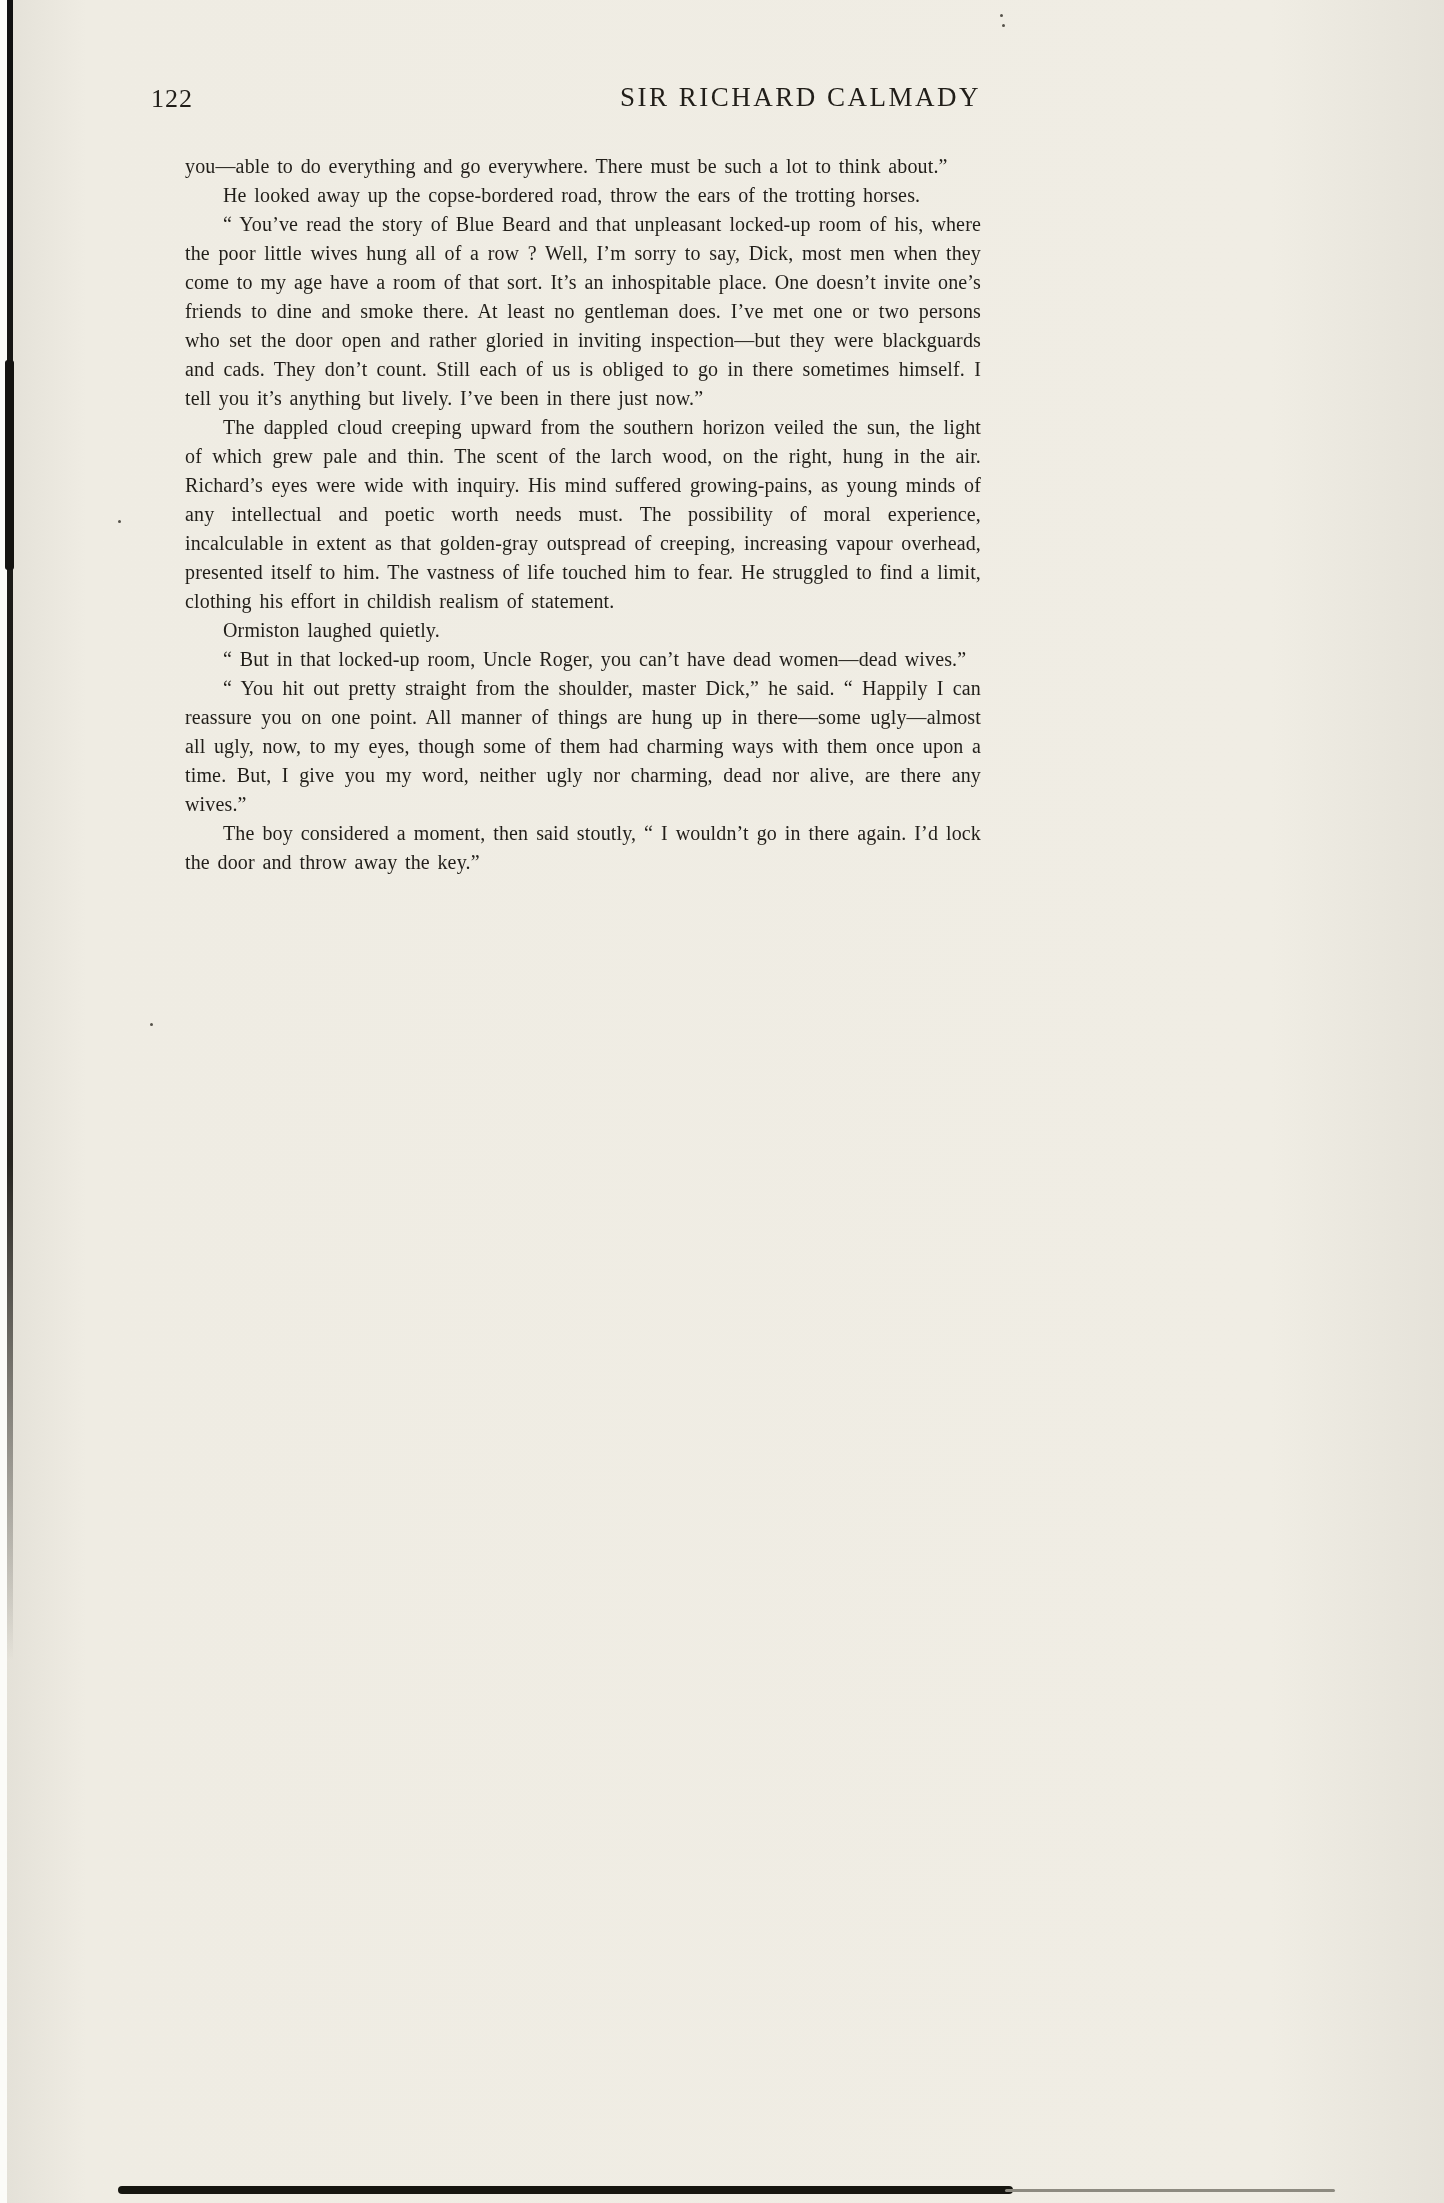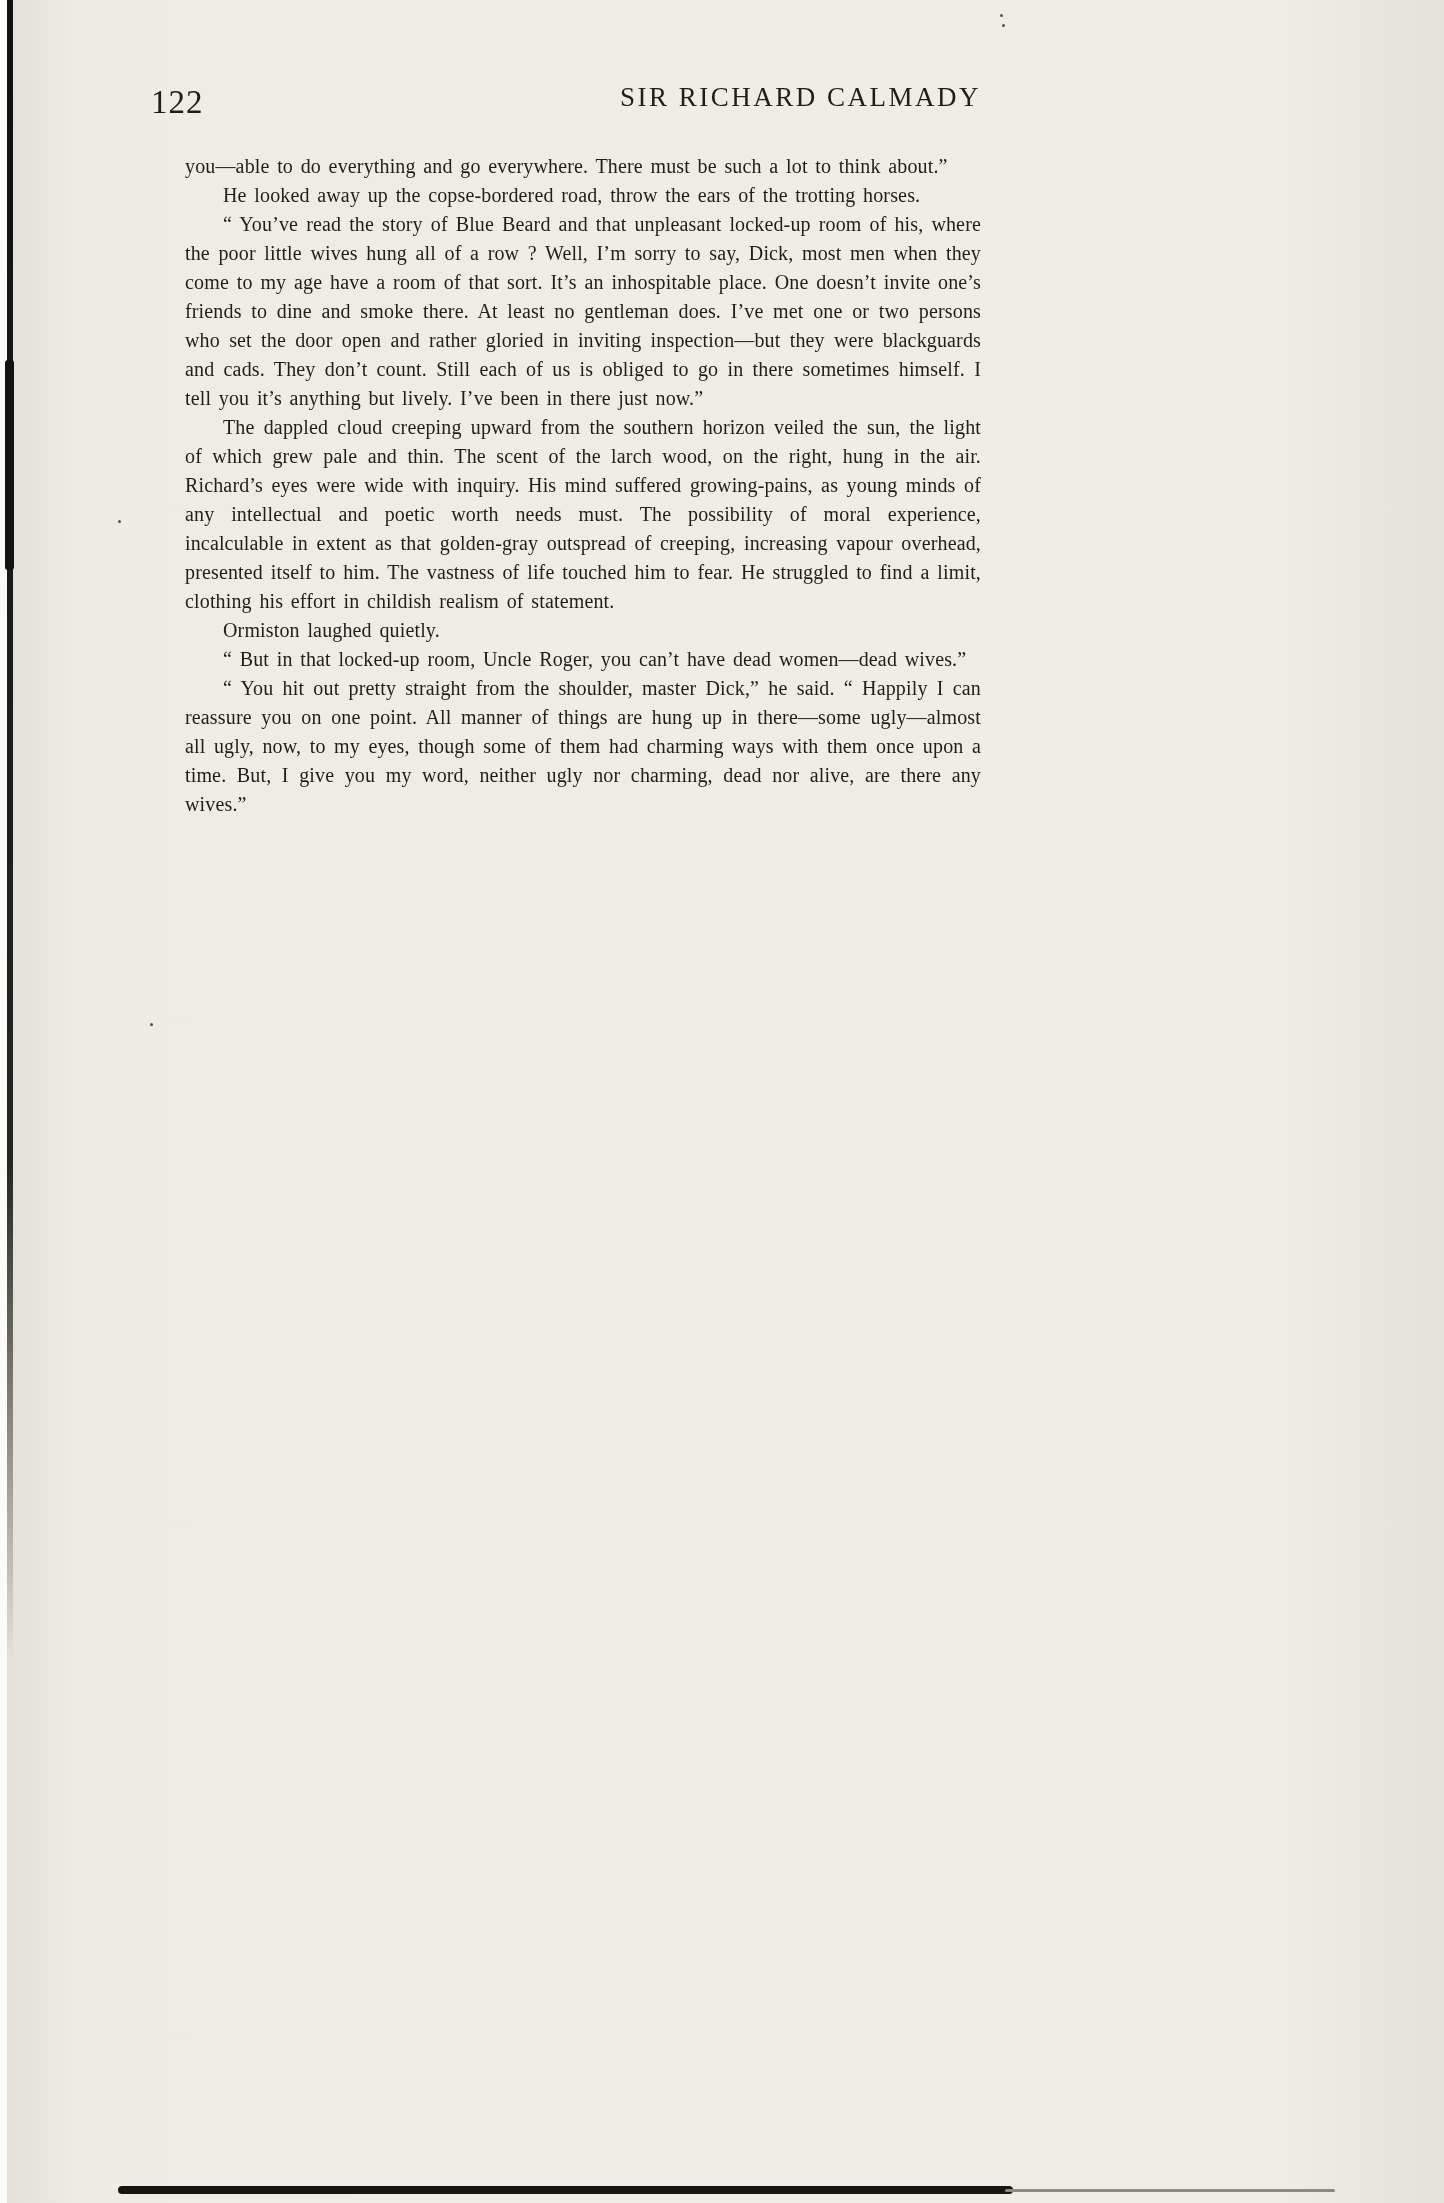--- a/index.html
+++ b/index.html
@@ -69,21 +69,21 @@
   }
   header.running-head {
     position: relative;
     height: 34px;
     margin-bottom: 36px;
   }
   .page-number {
     position: absolute;
     left: -34px;
     top: 2px;
-    font-size: 33px;
+    font-size: 26px;
     letter-spacing: 1px;
   }
   .head-title {
     display: block;
     text-align: right;
     font-size: 27px;
     letter-spacing: 2.5px;
     white-space: nowrap;
   }
 
@@ -121,20 +121,21 @@
     </header>
 
     <main class="body-text">
       <p>you—able to do everything and go everywhere. There must be such a lot to think about.”</p>
       <p class="indent">He looked away up the copse-bordered road, throw the ears of the trotting horses.</p>
       <p class="indent">“ You’ve read the story of Blue Beard and that unpleasant locked-up room of his, where the poor little wives hung all of a row ? Well, I’m sorry to say, Dick, most men when they come to my age have a room of that sort. It’s an inhospitable place. One doesn’t invite one’s friends to dine and smoke there. At least no gentleman does. I’ve met one or two persons who set the door open and rather gloried in inviting inspection—but they were blackguards and cads. They don’t count. Still each of us is obliged to go in there sometimes himself. I tell you it’s anything but lively. I’ve been in there just now.”</p>
       <p class="indent">The dappled cloud creeping upward from the southern horizon veiled the sun, the light of which grew pale and thin. The scent of the larch wood, on the right, hung in the air. Richard’s eyes were wide with inquiry. His mind suffered growing-pains, as young minds of any intellectual and poetic worth needs must. The possibility of moral experience, incalculable in extent as that golden-gray outspread of creeping, increasing vapour overhead, presented itself to him. The vastness of life touched him to fear. He struggled to find a limit, clothing his effort in childish realism of statement.</p>
       <p class="indent">Ormiston laughed quietly.</p>
       <p class="indent">“ But in that locked-up room, Uncle Roger, you can’t have dead women—dead wives.”</p>
       <p class="indent">“ You hit out pretty straight from the shoulder, master Dick,” he said. “ Happily I can reassure you on one point. All manner of things are hung up in there—some ugly—almost all ugly, now, to my eyes, though some of them had charming ways with them once upon a time. But, I give you my word, neither ugly nor charming, dead nor alive, are there any wives.”</p>
+      <p class="indent">The boy considered a moment, then said stoutly, “ I wouldn’t go in there again. I’d lock the door and throw away the key.”</p>
     </main>
 
   </div>
 
   <div class="bottom-bar"></div>
   <div class="bottom-bar-faint"></div>
 
 </div>
 
 </body></html>

